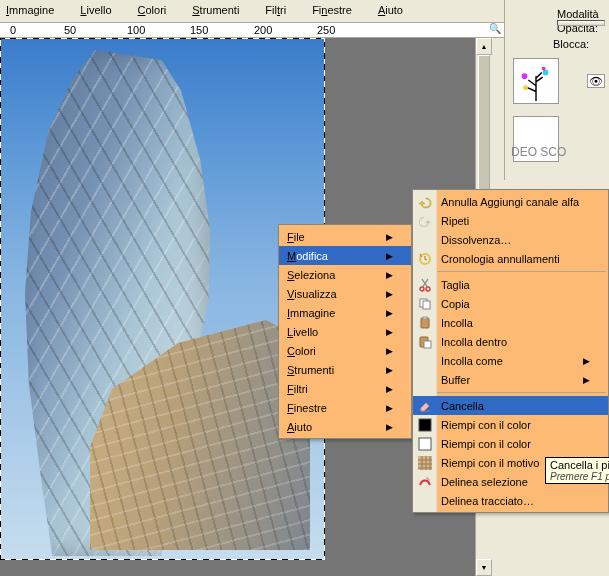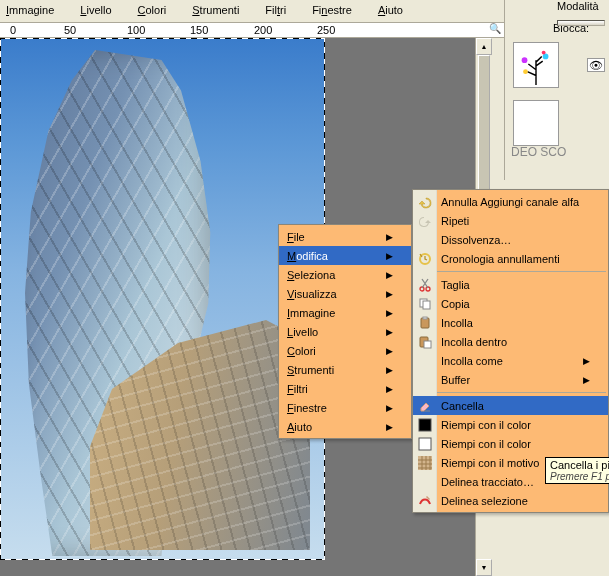--- a/index.html
+++ b/index.html
@@ -34,21 +34,21 @@
   
   .ants{position:absolute;inset:0;pointer-events:none;border:1px dashed #000;border-image:repeating-linear-gradient(45deg,#000 0 4px,#fff 4px 8px) 1}
   
   .canvas-right{position:absolute;left:325px;top:0;right:0;bottom:0;background:#757575}
   
   .vscroll{position:absolute;right:0;top:0;width:17px;bottom:0;background:#ece9d8;border-left:1px solid #aca899}
   .vscroll .btn{height:17px;background:#ece9d8;border:1px outset #fff;display:flex;align-items:center;justify-content:center;font-size:7px}
   .vscroll .thumb{position:absolute;top:17px;left:2px;right:2px;height:150px;background:#c8c5b3;border:1px outset #fff}
   
   .panel{position:absolute;right:0;top:0;width:105px;height:180px;background:#ece9d8;border-left:1px solid #aca899}
-  .panel .tabline{height:20px;display:flex;align-items:flex-start;padding-left:52px;font-size:10px;color:#666}
+  .panel .tabline{height:20px;display:flex;align-items:flex-end;padding-left:52px;font-size:10px;color:#666}
   .panel .row{display:flex;align-items:center;gap:4px;padding:2px 4px;font-size:10px}
   .panel .thumb{width:46px;height:46px;background:#fff;border:1px solid #999;margin:4px}
   .panel .tree{width:46px;height:46px;margin:4px;background:#fff;border:1px solid #999;position:relative}
   .panel .tree svg{width:100%;height:100%}
   .panel .eye{width:18px;height:14px;border:1px solid #999;background:#fff;margin-left:auto;display:flex;align-items:center;justify-content:center}
   .panel .videolabel{position:absolute;left:6px;top:145px;font-size:12px;color:#888}
   .panel .slider{position:absolute;left:52px;top:20px;width:48px;height:6px;background:linear-gradient(#fff,#d8d4c5);border:1px inset #aca899}
   
   .ctx{position:absolute;background:#fdba74;border:1px solid #8a867a;box-shadow:2px 2px 3px rgba(0,0,0,.25);padding:2px 0}
   .ctx .item{height:19px;display:flex;align-items:center;padding:0 18px 0 8px;white-space:nowrap;cursor:default}
@@ -96,20 +96,23 @@
     <div class="btn">▲</div>
     <div class="thumb"></div>
     <div class="btn" style="position:absolute;bottom:0;left:0;right:0">▼</div>
   </div>
 </div>
 
 <div class="panel">
   <div class="tabline">
       <span>Modalità</span>
     </div>
+  <div class="row">
+      <span style="margin-left:48px">Opacità:</span>
+    </div>
   <div class="slider"></div>
   <div class="row">
       <span style="margin-left:44px">Blocca:</span>
     </div>
   <div class="row">
     <div class="tree">
       <svg viewBox="0 0 46 46">
           <rect width="46" height="46" fill="#fff"></rect>
           <path d="M23 44V18M23 28l-8-6M23 24l7-5M23 34l-9-4M23 20l6-6" stroke="#000" stroke-width="1.5" fill="none"></path>
           <circle cx="11" cy="18" r="3" fill="#c3f"></circle>
@@ -244,30 +247,30 @@
     </div>
     <div class="item">
       <span class="iconcell">
         <svg width="14" height="14">
           <rect width="14" height="14" fill="#d2b48c"></rect>
           <path d="M0 4h14M0 8h14M0 12h14M4 0v14M8 0v14M12 0v14" stroke="#9b7b4d" stroke-width="1"></path>
         </svg>
       </span>
       <span>Riempi con il motivo</span>
     </div>
+    <div class="item">
+      <span class="iconcell">
+        <svg width="14" height="14" viewBox="0 0 14 14">
+          <path d="M2 10c2-6 8-6 10 0" fill="none" stroke="#d33" stroke-width="2"></path>
+          <path d="M9 2l3 3-1 1-3-3z" fill="#c97"></path>
+        </svg>
+      </span>
+      <span>Delinea selezione</span>
+    </div>
     <div class="item disabled">
       <span>Delinea tracciato…</span>
-    </div>
-    <div class="item">
-      <span class="iconcell">
-        <svg width="14" height="14" viewBox="0 0 14 14">
-          <path d="M2 10c2-6 8-6 10 0" fill="none" stroke="#d33" stroke-width="2"></path>
-          <path d="M9 2l3 3-1 1-3-3z" fill="#c97"></path>
-        </svg>
-      </span>
-      <span>Delinea selezione</span>
     </div>
   </div>
 
 <div class="tooltip" style="left:545px;top:457px">
   <div>Cancella i pi</div>
   <div style="font-style:italic;color:#444;font-size:10px">Premere F1 pe</div>
 </div>
 
 </body></html>

